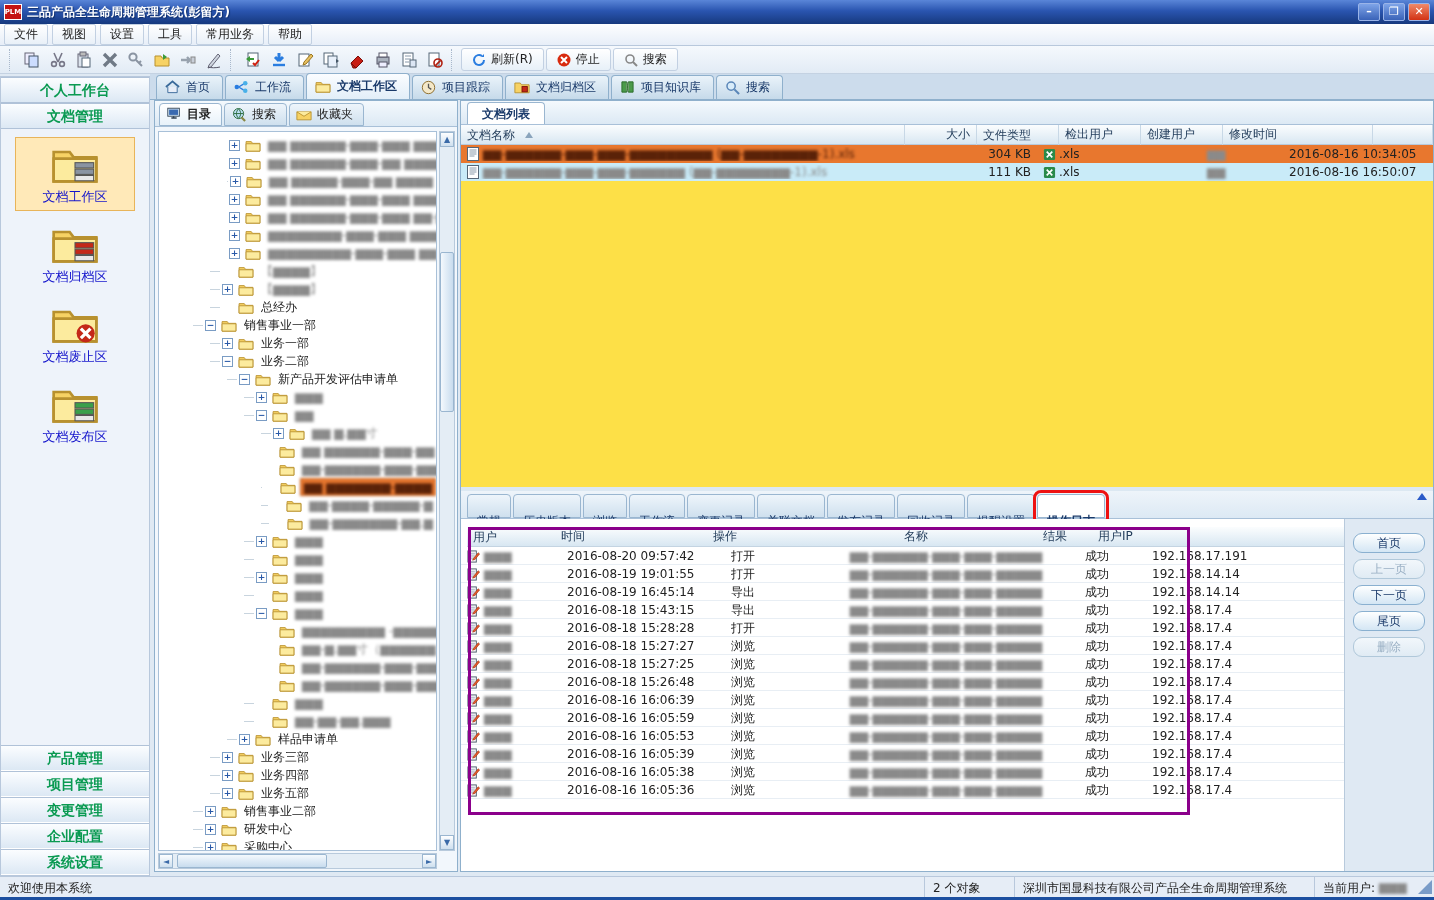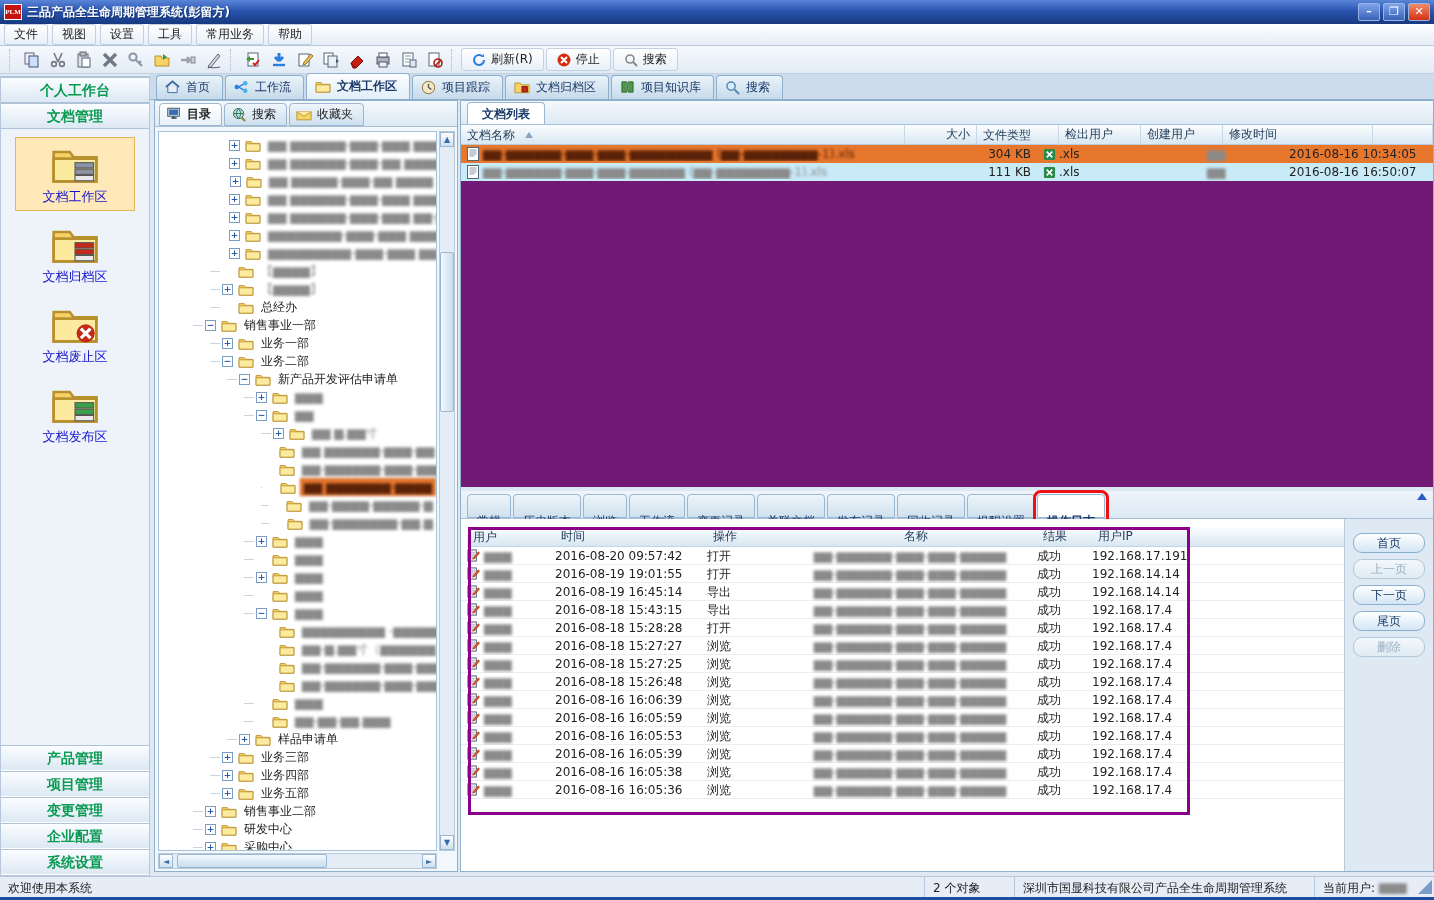--- a/index.html
+++ b/index.html
@@ -5,21 +5,21 @@
   * { margin:0; padding:0; box-sizing:border-box; }
   html,body { width:1434px; height:900px; overflow:hidden; background:#dfe9f3;
               font-family:"DejaVu Sans","Liberation Sans",sans-serif; font-size:12px; color:#222; }
   .abs { position:absolute; }
 
   
   #titlebar { left:0; top:0; width:1434px; height:24px;
     background:linear-gradient(180deg,#5a86d8 0%,#2a55b0 45%,#16397e 100%);
     display:flex; align-items:center; padding:0 4px; }
   #app-badge { width:18px; height:16px; background:#c41212; color:#fff; font-size:7px; font-weight:bold;
-    display:flex; align-items:center; justify-content:center; border:1px solid #fff; margin-right:5px;font-family:Liberation Serif, serif; }
+    display:flex; align-items:center; justify-content:center; border:1px solid #fff; margin-right:5px; }
   #window-title { color:#fff; font-weight:bold; text-shadow:1px 1px 1px #10306c; flex:1; }
   .winbtn { width:22px; height:18px; margin-left:3px; border:1px solid #9ab4e8; border-radius:2px;
     background:linear-gradient(180deg,#7ea4e8,#3a63b8); color:#fff; font-size:11px; line-height:16px;
     text-align:center; font-weight:bold; }
   .winbtn.close { background:linear-gradient(180deg,#f08a6a,#d23214); }
 
   
   #menubar { left:0; top:24px; width:1434px; height:22px; background:linear-gradient(180deg,#fdfeff,#e7eef8);
     border-bottom:1px solid #b8c8dc; display:flex; align-items:center; padding-left:4px; gap:4px; }
   .menu-item { padding:1px 9px; border:1px solid #c2d0e2; border-radius:2px;
@@ -83,21 +83,21 @@
   .sb-btn { position:absolute; left:0; width:14px; height:15px; background:linear-gradient(180deg,#fdfeff,#cfe0ef);
     border:1px solid #9ab6d0; color:#3a6aa8; font-size:8px; text-align:center; line-height:14px; }
   .vsb-thumb { position:absolute; left:0; width:14px; background:linear-gradient(90deg,#f4f9fd,#c8dcee);
     border:1px solid #9ab6d0; border-radius:2px; }
   .hsb { position:absolute; left:3px; right:20px; bottom:2px; height:16px; background:#e4edf5;
     border:1px solid #b8cadc; }
   .hsb-thumb { position:absolute; top:0; height:14px; background:linear-gradient(180deg,#f4f9fd,#c8dcee);
     border:1px solid #9ab6d0; border-radius:2px; }
 
   
-  #rightpanel { left:460px; top:100px; width:974px; height:772px; background:#701a75; border:1px solid #8fb0cc; }
+  #rightpanel { left:460px; top:100px; width:974px; height:772px; background:#fde047; border:1px solid #8fb0cc; }
   #doclist-tabstrip { height:24px; background:linear-gradient(180deg,#f4f9fd,#dce9f4);
     border-bottom:1px solid #a8c0d8; display:flex; align-items:flex-end; padding-left:6px; }
   #doclist-tab { padding:3px 14px; border:1px solid #9ab6d0; border-bottom:none; border-radius:4px 4px 0 0;
     background:#fff; font-weight:bold; color:#1a3a6a; height:22px; }
   .grid-header { display:flex; align-items:flex-start; height:20px;
     background:linear-gradient(180deg,#fbfdfe,#d8e7f2); border-bottom:1px solid #b8cadc; color:#243e5c; }
   .grid-header .col { padding:0 6px; border-right:1px solid #c8d8e6; height:20px; line-height:19px; }
   .doc-row { display:flex; align-items:center; height:18px; }
   .doc-row .col { padding:0 6px; overflow:hidden; white-space:nowrap; }
   .c-name { flex:1 1 auto; display:flex; align-items:center; gap:4px; }
@@ -121,21 +121,21 @@
     border-left:5px solid transparent; border-right:5px solid transparent; border-bottom:7px solid #2a5ac8; }
 
   
   #log-area { position:absolute; left:0; top:418px; width:883px; bottom:0; background:#fff; }
   #log-header { display:flex; height:20px; margin-top:8px;
     background:linear-gradient(180deg,#fbfdfe,#d8e7f2); border-bottom:1px solid #c4d4e2; color:#243e5c;margin-left:6px; }
   #log-header .col, .log-row .col { padding:0 6px; line-height:18px; white-space:nowrap; overflow:hidden; }
   .l-user { flex:0 0 88px; display:flex; align-items:center; gap:4px; }
   .l-time { flex:0 0 152px; } .l-op { flex:0 0 88px; } .l-name { flex:0 0 242px;text-align:center; }
   .l-result { flex:0 0 55px; } .l-ip { flex:1 1 auto; }
-  .log-row { display:flex; height:18px; border-bottom:1px solid #e8eef4; align-items:center; }
+  .log-row { display:flex; height:18px; border-bottom:1px solid #e8eef4; align-items:flex-start;gap:12px; }
   #paging { position:absolute; left:883px; top:418px; right:0; bottom:0; background:#dfe9f3;
     border-left:1px solid #b8cadc; display:flex; flex-direction:column; align-items:center; padding-top:14px; gap:6px; }
   .pg-btn { width:72px; height:20px; border:1px solid #8ab0d0; border-radius:9px; text-align:center;
     line-height:18px; background:linear-gradient(180deg,#feffff,#d4e6f4); color:#1a3a6a; }
   .pg-btn.disabled { color:#9ab0c4; border-color:#b0c8da; background:linear-gradient(180deg,#f2f7fb,#e0ebf4); }
 
   
   #purple-box { position:absolute; left:468px; top:527px; width:722px; height:288px;
     border:3px solid #8b008b; pointer-events:none; z-index:20; }
 

